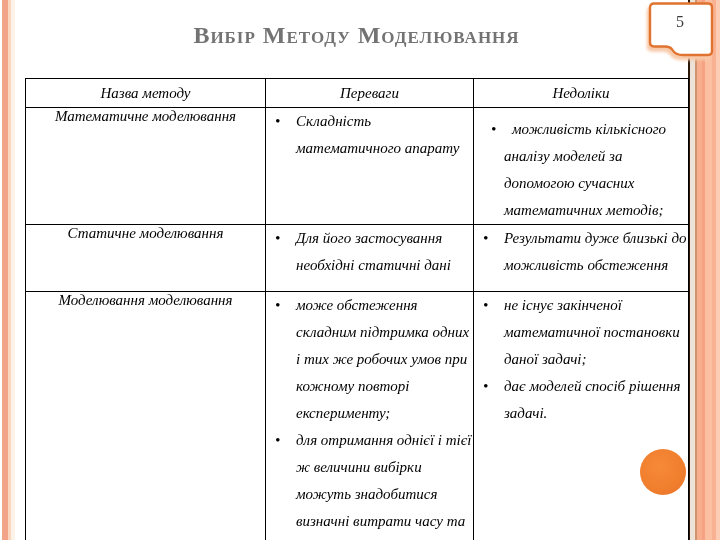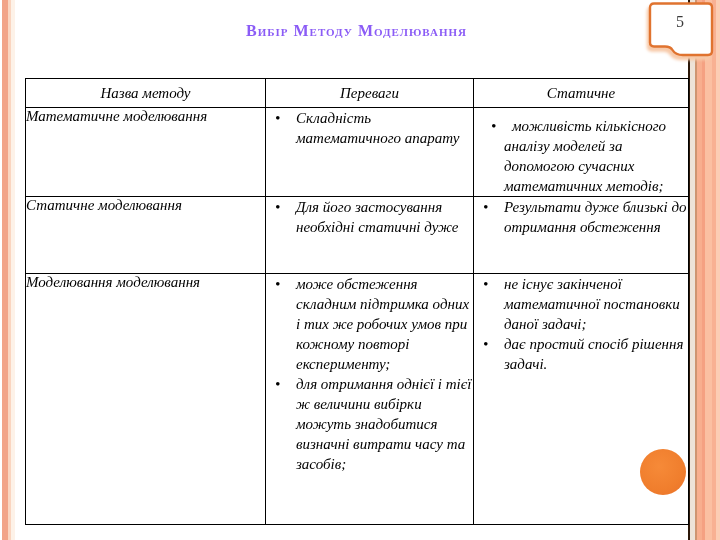--- a/index.html
+++ b/index.html
@@ -25,40 +25,40 @@
   
   .page-tab{position:absolute;left:648px;top:2px;width:66px;height:60px;z-index:30;}
   .page-tab svg{filter:drop-shadow(-2px 4px 1.5px #F7C9A8);}
   .page-num{
     position:absolute;left:0;top:11px;width:64px;text-align:center;
     font-size:16px;color:#3A3A3A;
   }
   
   .slide-title{
     position:absolute;left:25px;top:22px;width:663px;text-align:center;
-    font-size:16px;font-weight:bold;color:#8b5cf6;
+    font-size:24px;font-weight:bold;color:#737373;
     font-variant:small-caps;letter-spacing:1px;
   }
   
   table.methods{
     position:absolute;left:25px;top:78px;width:663px;
     border-collapse:collapse;table-layout:fixed;font-style:italic;
   }
   table.methods td,table.methods th{
     border:1px solid #000;box-sizing:border-box;
     font-size:15px;font-weight:normal;vertical-align:top;
     padding:0;overflow:hidden;
   }
   tr.hdr td{height:29px;text-align:center;vertical-align:middle;}
   tr.r1 td{height:89px;}
-  tr.r2 td{height:77px;margin-top:9px;}
+  tr.r2 td{height:67px;margin-top:9px;}
   tr.r3 td{height:251px;}
-  td.method{vertical-align:middle;padding:0 8px;}
+  td.method{text-align:center;vertical-align:middle;padding:0 8px;}
   td.bullets{padding:5px 4px 0 0;}
-  .bullet{position:relative;padding-left:30px;line-height:20px;}
+  .bullet{position:relative;padding-left:30px;line-height:27px;}
   .bullet::before{content:"\2022";position:absolute;left:9px;top:0;}
   .bullet.first-indent{text-indent:8px;margin-top:8px;}
   
   .accent-circle{
     position:absolute;left:640px;top:449px;width:46px;height:46px;
     border-radius:50%;z-index:20;
     background:radial-gradient(circle at 42% 38%, #F68A38 0%, #F07E2D 60%, #E9702A 100%);
   }
 </style>
 </head>
@@ -79,50 +79,50 @@
 <table class="methods">
   <colgroup>
       <col style="width:240px">
       <col style="width:208px">
       <col style="width:215px">
     </colgroup>
   <tbody>
       <tr class="hdr">
     <td>Назва методу</td>
     <td>Переваги</td>
-    <td>Статичне</td>
+    <td>Недоліки</td>
   </tr>
 
   <tr class="r1">
     <td class="method">Математичне моделювання</td>
     <td class="bullets">
       <div class="bullet">Складність математичного апарату</div>
     </td>
     <td class="bullets">
       <div class="bullet first-indent">можливість кількісного аналізу моделей за допомогою сучасних математичних методів;</div>
     </td>
   </tr>
 
   <tr class="r2">
     <td class="method">Статичне моделювання</td>
     <td class="bullets">
-      <div class="bullet">Для його застосування необхідні статичні дуже</div>
+      <div class="bullet">Для його застосування необхідні статичні дані</div>
     </td>
     <td class="bullets">
-      <div class="bullet">Результати дуже близькі до отримання обстеження</div>
+      <div class="bullet">Результати дуже близькі до можливість обстеження</div>
     </td>
   </tr>
 
   <tr class="r3">
     <td class="method">Моделювання моделювання</td>
     <td class="bullets">
       <div class="bullet">може обстеження складним підтримка одних і тих же робочих умов при кожному повторі експерименту;</div>
       <div class="bullet">для отримання однієї і тієї ж величини вибірки можуть знадобитися визначні витрати часу та засобів;</div>
     </td>
     <td class="bullets">
       <div class="bullet">не існує закінченої математичної постановки даної задачі;</div>
-      <div class="bullet">дає простий спосіб рішення задачі.</div>
+      <div class="bullet">дає моделей спосіб рішення задачі.</div>
     </td>
   </tr>
 </tbody>
   </table>
 
 <div class="accent-circle"></div>
 
 </body></html>

